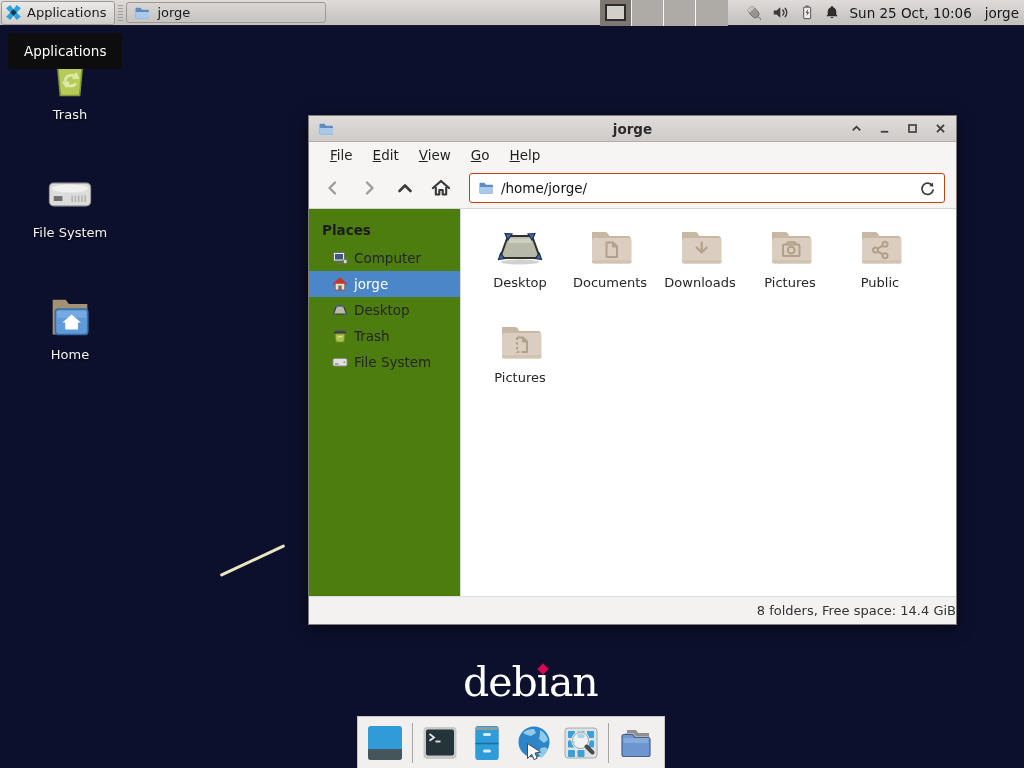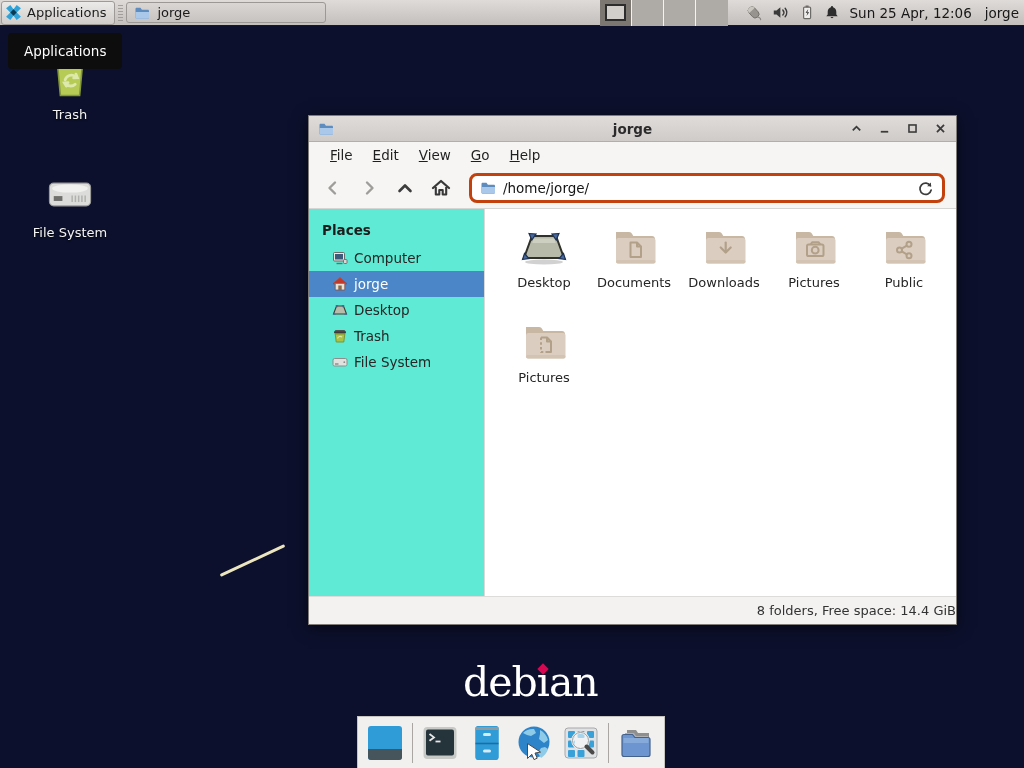--- a/index.html
+++ b/index.html
@@ -67,26 +67,26 @@
   .win-controls { margin-left:auto; display:flex; gap:15px; align-items:center; z-index:2; }
   .win-controls svg { display:block; cursor:default; }
 
   .menubar { height:26px; display:flex; align-items:center; padding-left:11px; background:#f6f5f4; }
   .menu-item { display:inline-block; font-size:13.5px; color:#1f1f1f; padding:8px 10px; }
   .menu-item::first-letter { text-decoration:underline; }
 
   .toolbar { height:41px; display:flex; align-items:center; gap:5px; padding:0 11px 0 8px;
              border-bottom:1px solid #d7d5d3; background:#f6f5f4; }
   .tool-btn { width:31px; height:30px; display:flex; align-items:center; justify-content:center; }
-  .pathbar { flex:1; height:30px; margin-left:8px; background:#ffffff; border:3px solid #c2410c;
-             border-radius:8px; display:flex; align-items:center; padding:0 8px; gap:7px; }
+  .pathbar { flex:1; height:30px; margin-left:8px; background:#ffffff; border:1px solid #c2410c;
+             border-radius:3px; display:flex; align-items:center; padding:0 8px; gap:7px; }
   .path-text { flex:1; font-size:13.5px; color:#141414; }
 
   .win-body { flex:1; display:flex; min-height:0; }
-  .sidebar { width:176px; background:#5eead4; border-right:1px solid #dbd9d7;
+  .sidebar { width:152px; background:#4d7c0f; border-right:1px solid #dbd9d7;
              padding-top:6px; font-size:13.5px; color:#262626; }
   .side-header { font-weight:bold; color:#1c1c1c; padding:7px 0 7px 13px; }
   .side-row { display:flex; align-items:center; gap:6px; height:26px; padding-left:23px; }
   .side-row svg { flex:0 0 auto; display:block; }
   .side-row.selected { background:#4a86c8; color:#ffffff; }
 
   .main { flex:1; background:#ffffff; padding:8px 0 0 14px; display:flex; flex-wrap:wrap;
           align-content:flex-start; }
   .file-item { width:90px; height:90px; display:flex; flex-direction:column; align-items:center;
                margin-bottom:5px; }
@@ -167,21 +167,21 @@
         <rect x="4.6" y="2.6" width="7" height="11.5" rx="1" fill="#efeeec" stroke="#6d6b68" stroke-width="1.2"></rect>
         <rect x="6.6" y="1" width="3" height="1.8" fill="#6d6b68"></rect>
         <path d="M9.3 4.6 L6.6 8.3 h1.9 L7.4 11.6 L10.2 7.8 H8.3 z" fill="#2c2c2c"></path>
       </svg>
       <svg width="16" height="17" viewBox="0 0 16 16">
         <path d="M8 1.6 a1.1 1.1 0 0 1 1.1 1.1 c2.1 .6 3.2 2.4 3.2 4.6 v2.6 l1.4 1.8 H2.3 l1.4 -1.8 V7.3 c0 -2.2 1.1 -4 3.2 -4.6 A1.1 1.1 0 0 1 8 1.6 z" fill="#2d2d2d"></path>
         <path d="M6.5 12.6 a1.6 1.6 0 0 0 3 0 z" fill="#2d2d2d"></path>
       </svg>
     </div>
 
-    <div class="clock">Sun 25 Apr, 12:06</div>
+    <div class="clock">Sun 25 Oct, 10:06</div>
     <div class="panel-user">jorge</div>
   </div>
 
   <div class="tooltip">Applications</div>
 
   <div class="desk-item di-trash">
     <svg width="52" height="54" viewBox="0 0 48 50">
       <path d="M13 6 h22 l4 5 H9 z" fill="#3d3f3f"></path>
       <rect x="9" y="10" width="30" height="5" rx="1.5" fill="#2d2f2f"></rect>
       <path d="M12.5 16 h23 l-2.6 28 h-17.8 z" fill="#b5cb55" stroke="#83983b" stroke-width="1.5"></path>
@@ -206,20 +206,29 @@
         <line x1="26" y1="23.5" x2="26" y2="29.5"></line>
           <line x1="29" y1="23.5" x2="29" y2="29.5"></line>
         <line x1="32" y1="23.5" x2="32" y2="29.5"></line>
           <line x1="35" y1="23.5" x2="35" y2="29.5"></line>
         <line x1="38" y1="23.5" x2="38" y2="29.5"></line>
       </g>
     </svg>
     <div class="dlabel">File System</div>
   </div>
 
+  <div class="desk-item di-home">
+    <svg width="52" height="52" viewBox="0 0 48 48">
+      <path d="M8 9 h12 l3 4 h17 v28 H8 z" fill="#a29172"></path>
+      <rect x="10.5" y="17.5" width="30" height="23.5" rx="3" fill="#5e9bd8" stroke="#376ba5" stroke-width="1.4"></rect>
+      <path d="M12 19.5 h27 v6 H12 z" fill="#7cb2e4" opacity=".75"></path>
+      <path d="M25.5 22.5 l8.5 7.5 h-2.6 v6.5 h-11.8 V30 h-2.6 z" fill="#ffffff"></path>
+    </svg>
+    <div class="dlabel">Home</div>
+  </div>
 
   <div class="scratch"></div>
 
   <div class="debian">
     <span>deb</span>
       <span class="dot-i"><span class="diamond"></span><span>ı</span></span>
       <span>an</span>
   </div>
 
   <div class="window">

